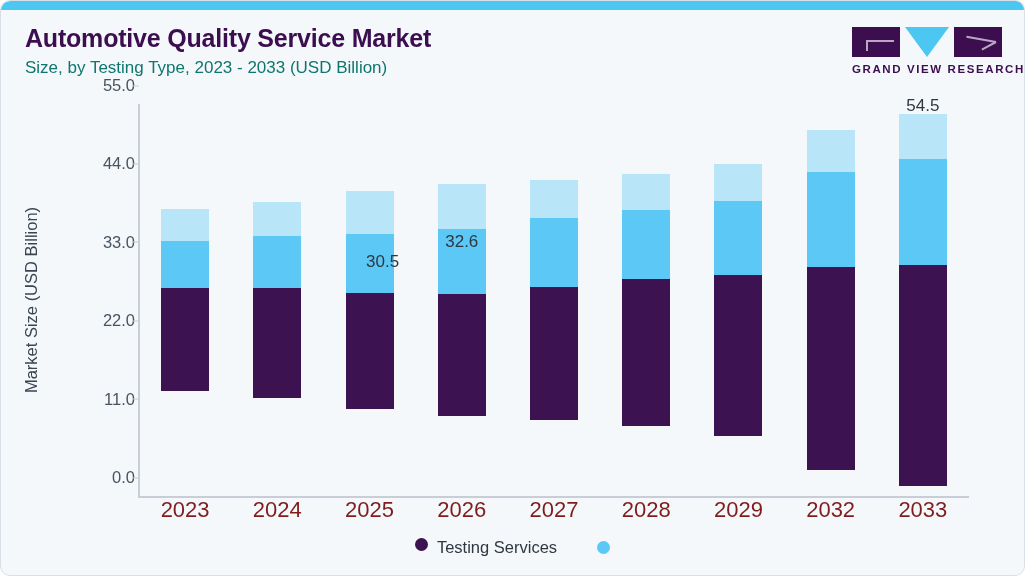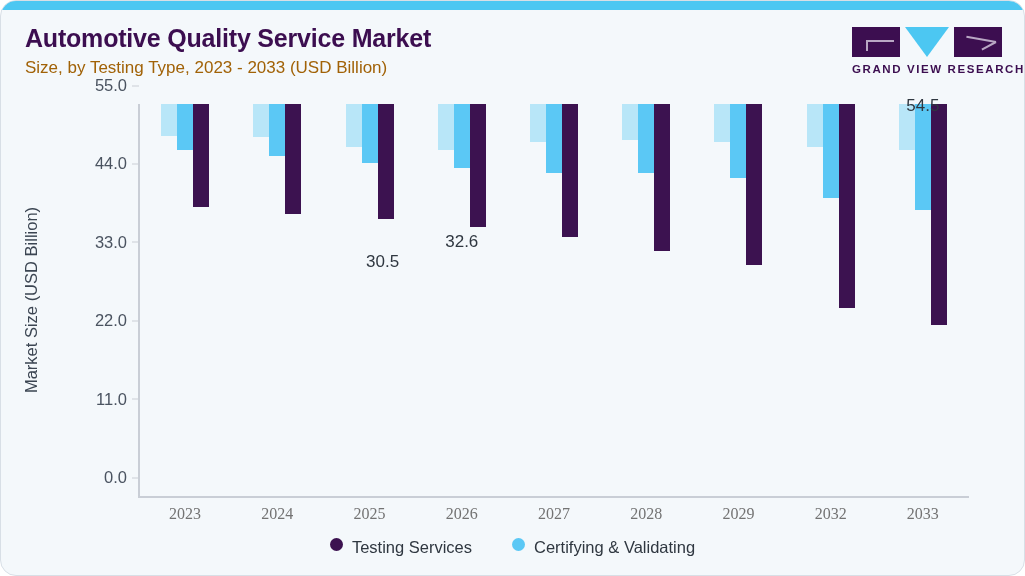--- a/index.html
+++ b/index.html
@@ -10,21 +10,21 @@
   body {
     font-family: "Liberation Sans", sans-serif;
   }
   #frame {
     position: relative;
     width: 1025px;
     height: 576px;
     background: #f4f8fb;
     box-sizing: border-box;
     border: 1px solid #d8dfe6;
-    border-radius: 16px;
+    border-radius: 10px;
     overflow: hidden;
   }
   #top-stripe {
     position: absolute;
     left: 0; top: 0;
     width: 1025px;
     height: 9px;
     background: #4cc7f2;
     border-top-left-radius: 9px;
     border-top-right-radius: 9px;
@@ -40,21 +40,21 @@
   #chart-title {
     font-size: 25px;
     font-weight: bold;
     color: #3c0e50;
     letter-spacing: -0.2px;
     line-height: 30px;
     white-space: nowrap;
   }
   #chart-subtitle {
     font-size: 17px;
-    color: #a16207;
+    color: #0f766e;
     line-height: 24px;
     margin-top: 3px;
     white-space: nowrap;
   }
 
   
   #logo {
     position: absolute;
     right: 22px;
     top: 26px;
@@ -140,21 +140,21 @@
     background: #c9ced6;
   }
   .y-tick {
     position: absolute;
     right: 100%;
     transform: translateY(-50%);
     white-space: nowrap;
     font-size: 16.5px;
     color: #4a5360;
   }
-  .y-tick .tick-label { margin-right: 12px; }
+  .y-tick .tick-label { margin-right: 4px; }
   .y-tick .tick-mark {
     position: absolute;
     right: 0; top: 50%;
     width: 7px; height: 1px;
     background: #c9ced6;
   }
   #y-axis-title {
     position: absolute;
     left: -108px;
     top: 196px;
@@ -169,45 +169,44 @@
     left: 0; top: 0;
     width: 830px; height: 392px;
     display: flex;
     align-items: flex-end;
     justify-content: space-around;
   }
   .bar-group {
     position: relative;
     width: 48px;
     display: flex;
-    flex-direction: row;
-    justify-content: flex-end;
+    flex-direction: column;
+    justify-content: center;
     height: 100%;
   }
   .seg { width: 100%; }
   .seg-testing   { background: #3c1250; }
   .seg-certify   { background: #5bc8f5; }
   .seg-sorting   { background: #b8e6f8; }
   .bar-value {
     position: absolute;
     left: 50%;
     transform: translateX(-50%);
     font-size: 17px;
     color: #2f3740;
     white-space: nowrap;
   }
   .x-tick {
     position: absolute;
     left: 50%;
     transform: translateX(-50%);
     bottom: -27px;
-    font-size: 16px;
-    color: #737373;
-    white-space: nowrap;
-    font-family: Liberation Serif, serif;
+    font-size: 22px;
+    color: #7f1d1d;
+    white-space: nowrap;
   }
 
   
   #legend {
     position: absolute;
     left: 0;
     right: 0;
     bottom: 18px;
     display: flex;
     justify-content: center;
@@ -321,17 +320,16 @@
       </div>
   </div>
 
   <div id="legend">
       <div class="legend-item">
         <span class="legend-dot" style="background: rgb(60, 18, 80);"></span>
         <span>Testing Services</span>
       </div>
       <div class="legend-item">
         <span class="legend-dot" style="background: rgb(91, 200, 245);"></span>
-        <span>Certifying &amp; Validating</span>
       </div>
     </div>
 
 </div>
 
 </body></html>

